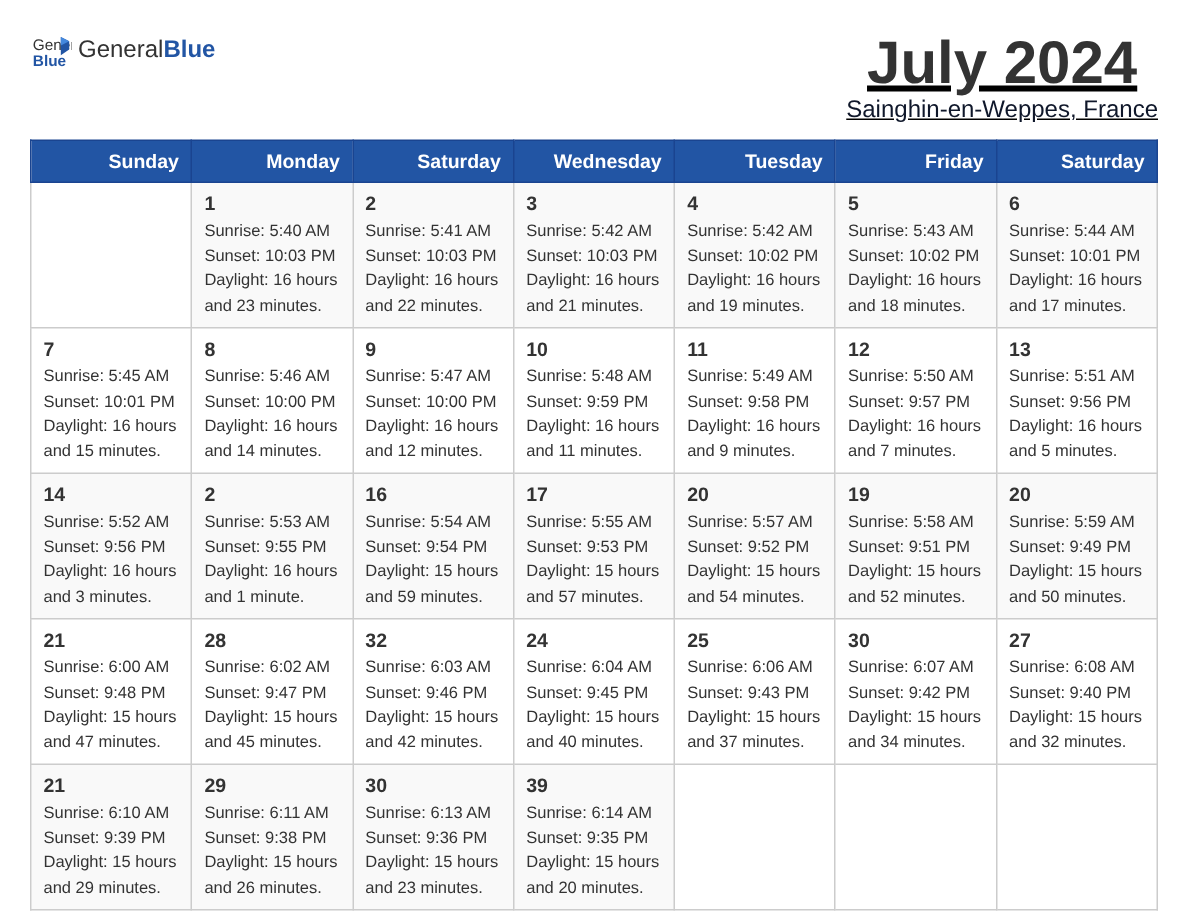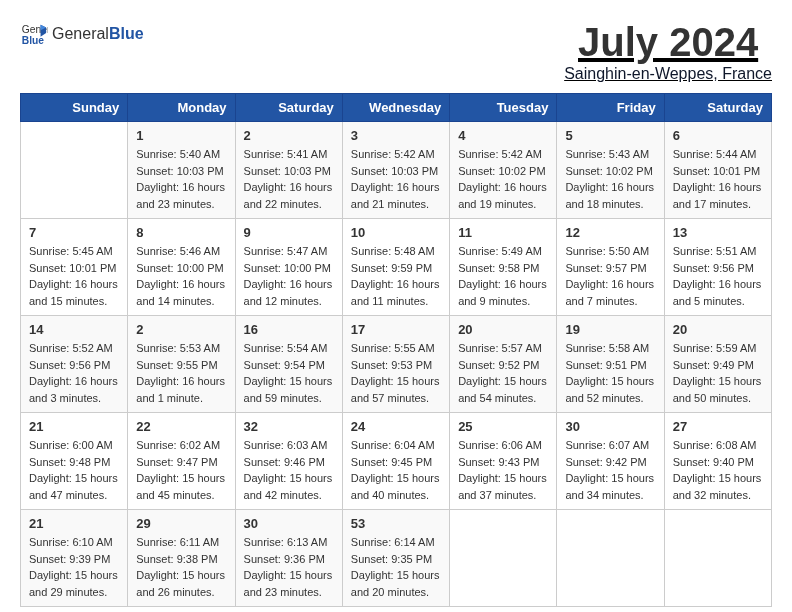--- a/index.html
+++ b/index.html
@@ -178,21 +178,21 @@
           <span class="day-number">20</span>
           <div class="day-info">Sunrise: 5:59 AM<br>Sunset: 9:49 PM<br>Daylight: 15 hours and 50 minutes.</div>
         </td>
       </tr>
       <tr>
         <td>
           <span class="day-number">21</span>
           <div class="day-info">Sunrise: 6:00 AM<br>Sunset: 9:48 PM<br>Daylight: 15 hours and 47 minutes.</div>
         </td>
         <td>
-          <span class="day-number">22</span>
+          <span class="day-number">28</span>
           <div class="day-info">Sunrise: 6:02 AM<br>Sunset: 9:47 PM<br>Daylight: 15 hours and 45 minutes.</div>
         </td>
         <td>
           <span class="day-number">32</span>
           <div class="day-info">Sunrise: 6:03 AM<br>Sunset: 9:46 PM<br>Daylight: 15 hours and 42 minutes.</div>
         </td>
         <td>
           <span class="day-number">24</span>
           <div class="day-info">Sunrise: 6:04 AM<br>Sunset: 9:45 PM<br>Daylight: 15 hours and 40 minutes.</div>
         </td>
@@ -216,21 +216,21 @@
         </td>
         <td>
           <span class="day-number">29</span>
           <div class="day-info">Sunrise: 6:11 AM<br>Sunset: 9:38 PM<br>Daylight: 15 hours and 26 minutes.</div>
         </td>
         <td>
           <span class="day-number">30</span>
           <div class="day-info">Sunrise: 6:13 AM<br>Sunset: 9:36 PM<br>Daylight: 15 hours and 23 minutes.</div>
         </td>
         <td>
-          <span class="day-number">53</span>
+          <span class="day-number">39</span>
           <div class="day-info">Sunrise: 6:14 AM<br>Sunset: 9:35 PM<br>Daylight: 15 hours and 20 minutes.</div>
         </td>
         <td class="empty-cell"></td>
         <td class="empty-cell"></td>
         <td class="empty-cell"></td>
       </tr>
     </tbody>
 </table>
 
 </body></html>

